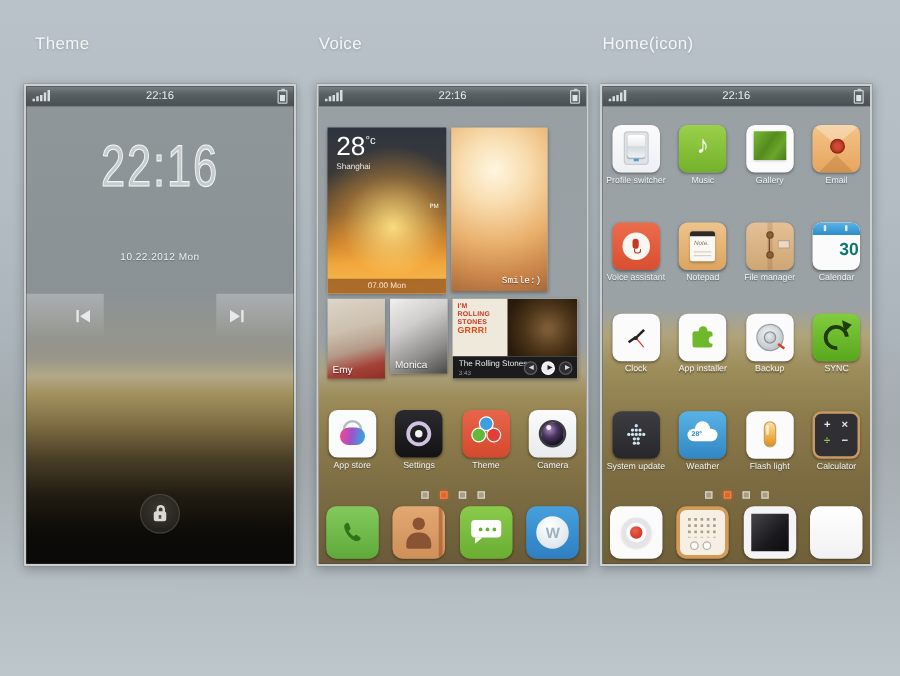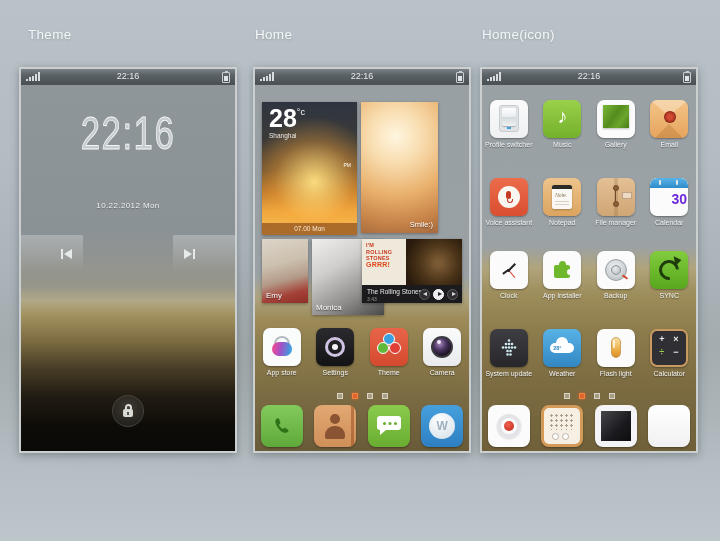--- a/index.html
+++ b/index.html
@@ -66,38 +66,38 @@
   #phone2 .wall { background:linear-gradient(180deg,#99a0a4 0%,#9aa1a5 52%,#ada37f 58%,#9c8b58 64%,#8b7a4a 73%,#7a6a42 86%,#695b39 100%); }
   #phone3 .wall { background:linear-gradient(180deg,#9aa1a5 0%,#9ba2a5 44%,#b0a47c 50%,#9e8e5c 57%,#8d7c4c 67%,#7d6c42 81%,#6f6039 100%); }
 
   
   .w { position:absolute; box-shadow:0 1px 3px rgba(0,0,0,.35); overflow:hidden; }
   .w-sunset { left:7px; top:17px; width:95px; height:133px;
     background:
       radial-gradient(circle at 55% 60%, rgba(255,225,130,.95), rgba(255,170,60,.35) 42%, transparent 68%),
       linear-gradient(180deg,#2e3440 0%,#3b3a38 28%,#6b4f2e 52%,#b9762a 68%,#eda63c 82%,#f6c158 100%); }
   .temp { position:absolute; left:7px; top:5px; color:#fff; }
-  .temp .big { font-size:25px; line-height:22px; font-weight:700; }
+  .temp .big { font-size:21px; line-height:22px; font-weight:400; }
   .temp .unit { font-size:9px; vertical-align:top; }
   .temp .city { display:block; font-size:6.5px; color:rgba(255,255,255,.88); margin-top:1px; }
   .flip { position:absolute; left:0; right:0; top:69px; display:flex; justify-content:center; gap:4px; }
   .card { width:41px; height:48px; border-radius:4px; border:1px solid rgba(0,0,0,.55); position:relative;
     background:linear-gradient(#3c3c3e,#19191a 48%,#070708 52%,#1d1d1f); color:#f3f3f3;
     font-size:27px; font-weight:bold; text-align:center; line-height:48px; letter-spacing:-1px; }
   .card::after { content:""; position:absolute; left:0; right:0; top:50%; height:1px; background:rgba(0,0,0,.75); }
   .ampm { position:absolute; right:6px; top:60px; font-size:5px; color:#fff; }
   .flip-caption { position:absolute; left:0; right:0; bottom:0; height:12px; line-height:12px; text-align:center;
     font-size:6.5px; color:#f9e9d2; background:rgba(150,86,32,.78); }
   .w-photo { left:106px; top:17px; width:77px; height:131px;
-    background:radial-gradient(circle at 45% 26%, #fff6e0 0%, #f8dcae 26%, #e9b06c 56%, #c9854a 81%, #a5693c 100%); }
+    background:radial-gradient(circle at 45% 26%, #fff6e0 0%, #f8dcae 26%, #e9b06c 56%, #c9854a 81%, #a5693c 100%);font-family:Liberation Mono, monospace; }
   .photo-cap { position:absolute; right:5px; bottom:4px; font-size:7.5px; color:#fff; text-shadow:0 1px 1px rgba(0,0,0,.5); }
   .w-emy { left:7px; top:154px; width:46px; height:64px;
     background:linear-gradient(165deg,#ddd5c9 0%,#ccc0ae 38%,#b49a88 62%,#a44238 82%,#8d2f27 100%); }
-  .w-monica { left:57px; top:154px; width:46px; height:76px;
-    background:linear-gradient(150deg,#f0efed 0%,#cfcecc 35%,#8f8e8c 70%,#484846 100%);padding-left:26px; }
+  .w-monica { left:57px; top:154px; width:46px; height:60px;
+    background:linear-gradient(150deg,#f0efed 0%,#cfcecc 35%,#8f8e8c 70%,#484846 100%); }
   .contact-name { position:absolute; left:4px; bottom:3px; font-size:8px; color:#fff; text-shadow:0 1px 1px rgba(0,0,0,.55); }
   .w-stones { left:107px; top:154px; width:100px; height:64px; background:#efe9dc; }
   .stones-gorilla { position:absolute; right:0; top:0; width:56%; height:46px;
     background:radial-gradient(circle at 58% 52%, #7a5a34 8%, #4a3318 48%, #281a0c 85%); }
   .stones-lines { position:absolute; left:4px; top:3px; font-size:5.5px; font-weight:bold; line-height:6.5px; color:#c83a20; letter-spacing:.2px; }
   .stones-lines span { display:block; }
   .stones-lines .grr { font-size:7px; color:#e04818; }
   .stones-bar { position:absolute; left:0; right:0; bottom:0; height:18px; background:#1b1b1d; }
   .stones-title { position:absolute; left:5px; top:2.5px; font-size:6.5px; color:#e9e9e9; }
   .stones-time { position:absolute; left:5px; top:10.5px; font-size:5px; color:#9a9a9a; }
@@ -183,21 +183,21 @@
   .ic-filemgr { background:linear-gradient(#e4c096,#cfa674); }
   .ic-filemgr::before { content:""; position:absolute; left:17px; top:0; width:4px; height:38px; background:rgba(120,80,40,.18); }
   .ic-filemgr .b1,.ic-filemgr .b2 { position:absolute; left:16px; width:6px; height:6px; border-radius:50%; background:#8a6038; border:1px solid #6e4a28; box-sizing:border-box; }
   .ic-filemgr .b1 { top:7px; } .ic-filemgr .b2 { top:23px; }
   .ic-filemgr .str { position:absolute; left:18.5px; top:12px; width:1px; height:12px; background:#6e4a28; }
   .ic-filemgr .tag { position:absolute; left:25px; top:14px; width:8px; height:5px; background:rgba(255,255,255,.5); border:1px solid rgba(120,80,40,.4); }
   .ic-calendar { background:#fbfbfc; }
   .ic-calendar::before { content:""; position:absolute; left:0; right:0; top:0; height:10px; border-radius:7px 7px 0 0;
     background:linear-gradient(#5ab4e8,#2e8cc8); }
   .ic-calendar .r { position:absolute; left:9px; top:1.5px; width:2px; height:5px; border-radius:1px; background:#e8e8e8; box-shadow:17px 0 #e8e8e8; z-index:2; }
-  .ic-calendar .day { position:absolute; left:0; right:0; top:13px; text-align:center; font-size:14px; font-weight:bold; color:#6d28d9;margin-left:20px; }
+  .ic-calendar .day { position:absolute; left:0; right:0; top:13px; text-align:center; font-size:14px; font-weight:bold; color:#0f766e;margin-left:20px; }
   .ic-clock3 { background:#fbfbfc; }
   .ic-clock3 .hand { position:absolute; transform-origin:50% 100%; background:#222; }
   .ic-clock3 .hh { left:18.25px; top:12px; width:1.5px; height:7px; transform:rotate(-125deg); }
   .ic-clock3 .mm { left:18.25px; top:10px; width:1.5px; height:9px; transform:rotate(45deg); }
   .ic-clock3 .ss { left:18.5px; top:9px; width:1px; height:10px; background:#e04030; transform:rotate(140deg); }
   .ic-clock3 .pin { position:absolute; left:17.5px; top:17.5px; width:3px; height:3px; border-radius:50%; background:#222; }
   .ic-installer { background:#fbfbfc; }
   .ic-installer .pz { position:absolute; left:11px; top:14px; width:16px; height:13px; background:#6fb82c; border-radius:2px; }
   .ic-installer .pz::before { content:""; position:absolute; left:4.5px; top:-4px; width:7px; height:7px; border-radius:50%; background:#6fb82c; }
   .ic-installer .pz::after { content:""; position:absolute; right:-3px; top:3.5px; width:6px; height:6px; border-radius:50%; background:#fbfbfc; }
@@ -238,21 +238,21 @@
   .ic-board .p1 { left:8px; } .ic-board .p2 { left:18px; }
   .ic-photo { background:#f4f4f6; }
   .ic-photo::before { content:""; position:absolute; left:6px; top:6px; width:30px; height:30px;
     background:linear-gradient(135deg,#46464a,#1a1a1e 60%,#0d0d0f); }
   .ic-blank { background:linear-gradient(#ffffff,#f1f1f3); }
 </style>
 </head>
 <body>
 
 <div class="section-label" id="lbl-unlock">Theme</div>
-<div class="section-label" id="lbl-home">Home</div>
+<div class="section-label" id="lbl-home">Voice</div>
 <div class="section-label" id="lbl-homeicon">Home(icon)</div>
 
 <div class="phone" id="phone1">
   <div class="statusbar">
     <span class="signal">
         <i></i>
         <i></i>
         <i></i>
         <i></i>
         <i></i>

